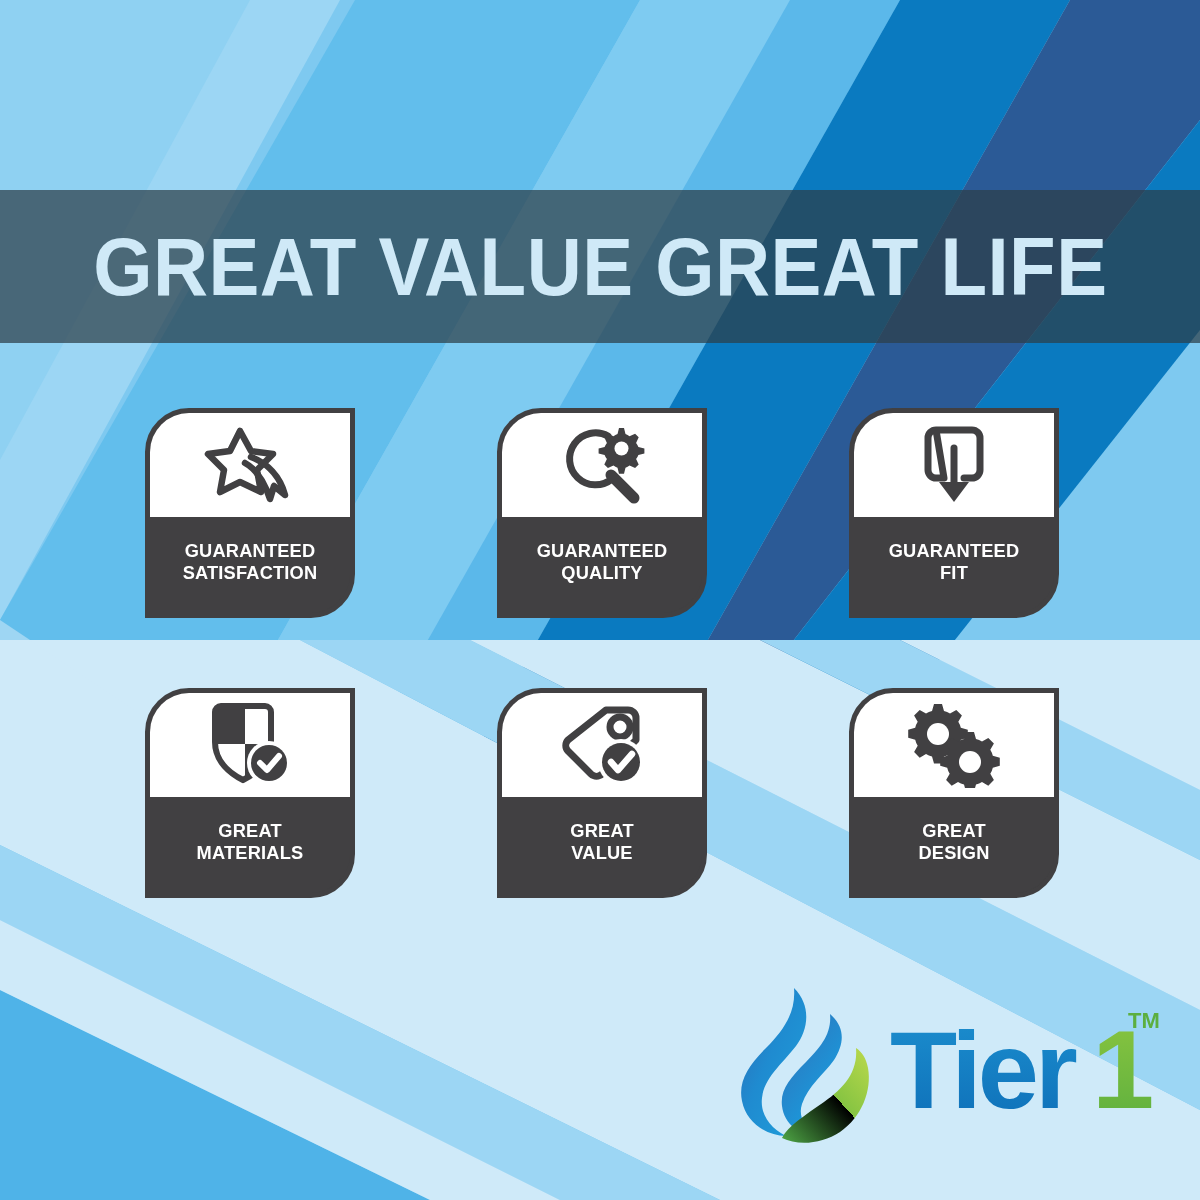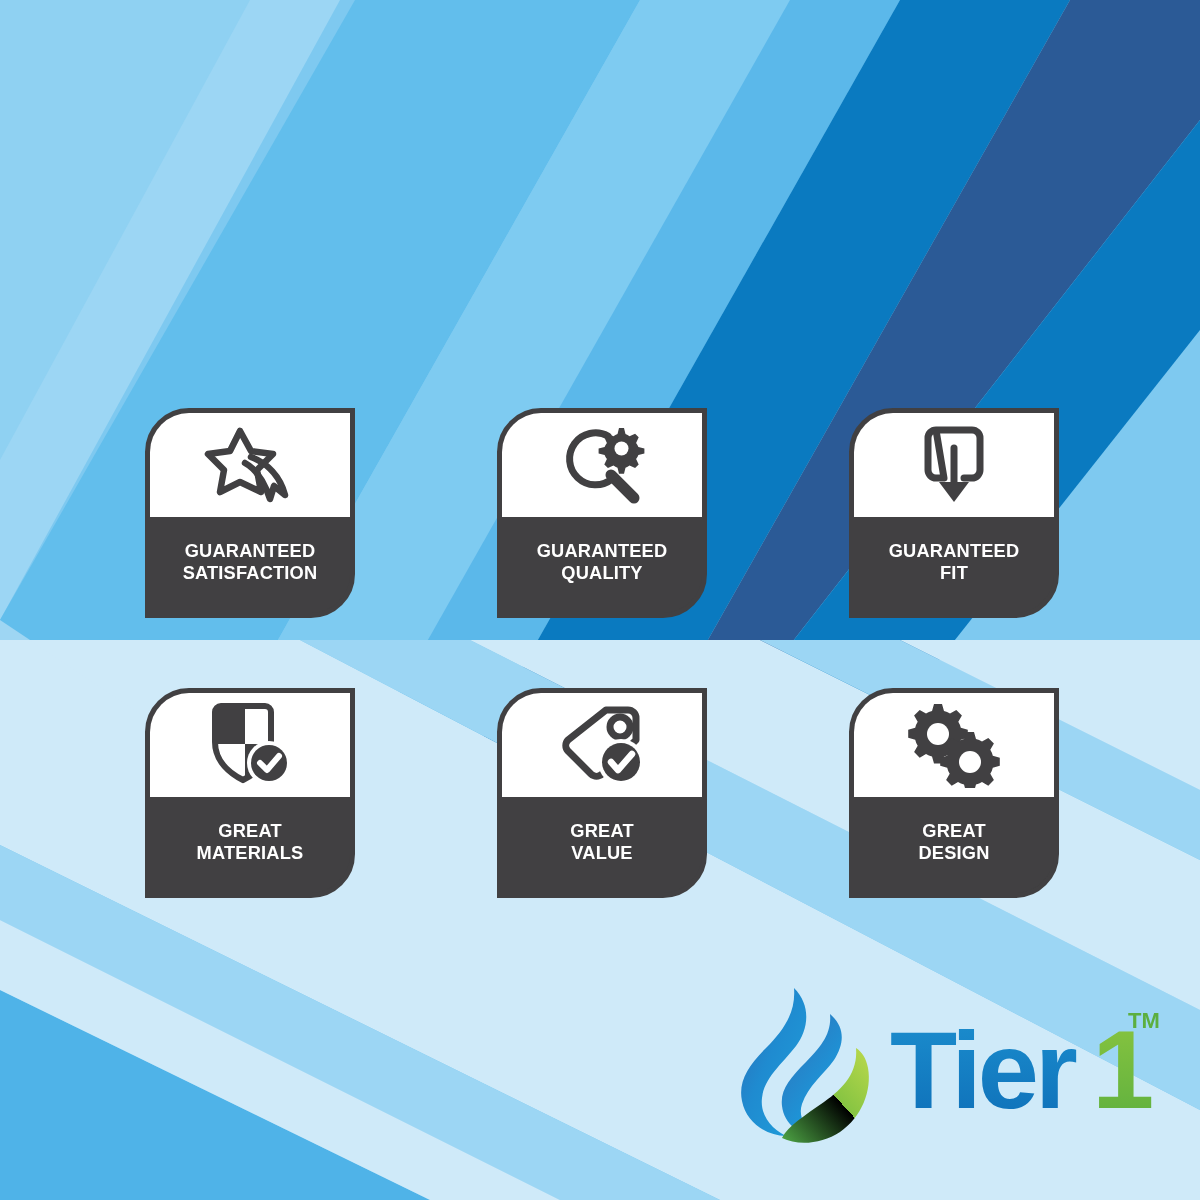--- a/index.html
+++ b/index.html
@@ -140,20 +140,23 @@
       <polygon points="760,640 900,640 1200,790 1200,860" fill="#9CD6F4"></polygon>
       <polygon points="900,640 1200,640 1200,790" fill="#CFEAF9"></polygon>
 
       <polygon points="0,990 430,1200 0,1200" fill="#4FB3E8"></polygon>
       <polygon points="0,920 560,1200 430,1200 0,990" fill="#CFEAF9"></polygon>
 
       <polygon points="0,620 210,760 0,760" fill="#CFEAF9" opacity="0.55"></polygon>
     </svg>
   </div>
 
+  <div class="banner">
+    <div class="banner-text">GREAT VALUE GREAT LIFE</div>
+  </div>
 
   <div class="cards">
 
     <div class="card" style="left:145px; top:408px;">
       <div class="card-icon">
         <svg width="92" height="84" viewBox="0 0 92 84">
           <g fill="none" stroke="#414042" stroke-width="6.5" stroke-linejoin="round" stroke-linecap="round">
             <polygon points="30,6 41,26 63,29 47,45 51,67 30,57 10,67 14,45 -2,29 20,26" transform="translate(6,2)"></polygon>
             <path d="M47,34 C63,40 76,53 81,72 L70,63 L66,76 C60,58 52,46 41,40"></path>
           </g>

